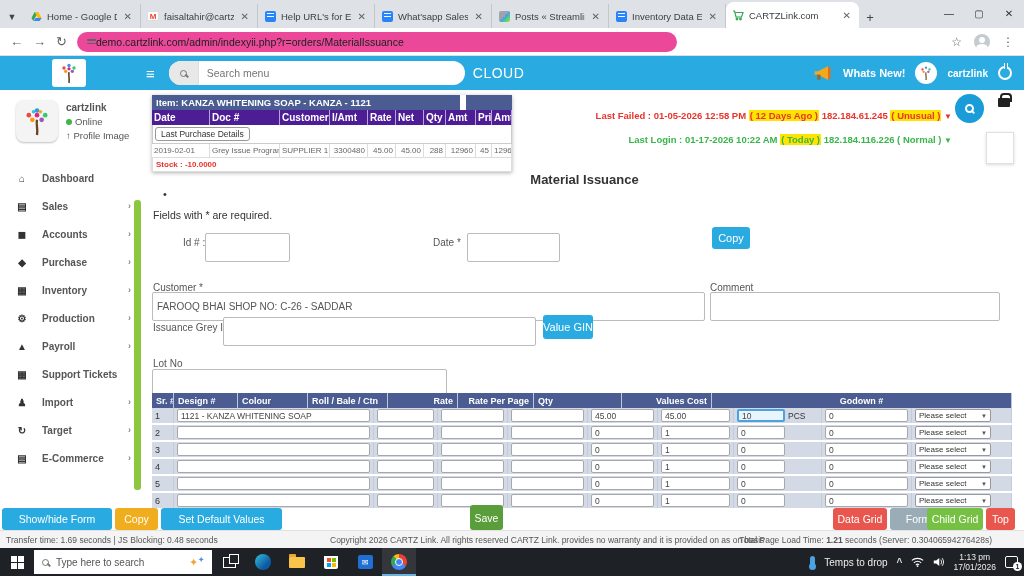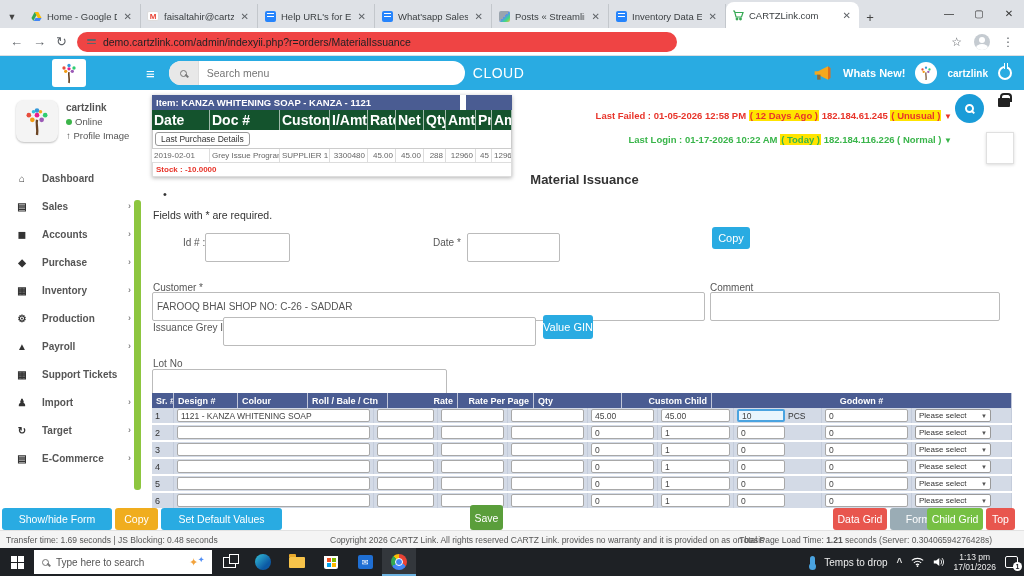--- a/index.html
+++ b/index.html
@@ -15,21 +15,21 @@
 .newtab{width:22px;height:22px;display:flex;align-items:center;justify-content:center;font-size:13px;color:#444}
 .winctl{position:absolute;right:0;top:0;height:26px;display:flex}
 .winctl span{width:30px;display:flex;align-items:center;justify-content:center;font-size:10px;color:#333}
 .favicon{width:12px;height:12px;flex:0 0 12px;display:flex;align-items:center;justify-content:center}
 .fav-doc{width:11px;height:11px;background:#2684fc;border-radius:2px;display:flex;align-items:center;justify-content:center}
 .fav-doc i{display:block;width:7px;height:6px;background:repeating-linear-gradient(#fff 0 1px,transparent 1px 3px)}
 .fav-gmail{width:12px;height:10px;background:#fff;border-radius:2px;border:1px solid #ddd;color:#ea4335;font-size:8px;font-weight:bold;display:flex;align-items:center;justify-content:center}
 .fav-posts{width:11px;height:11px;border-radius:2px;background:linear-gradient(135deg,#9aa4ae 50%,#5b8def 50%,#3ddc84 75%,#f5b942 100%)}
 .urlbar{position:absolute;top:28px;left:0;width:1024px;height:28px;background:#fff;border-bottom:1px solid #dcdfe3;display:flex;align-items:center;gap:10px;padding:0 10px}
 .navic{font-size:13px;color:#5f6368}
-.urlpill{flex:0 0 600px;height:20px;background:#ef4444;border-radius:10px;display:flex;align-items:center;gap:7px;padding:0 10px;font-size:10.5px;color:#202124}
+.urlpill{flex:0 0 600px;height:20px;background:#ec4899;border-radius:10px;display:flex;align-items:center;padding:0 10px;font-size:10.5px;color:#202124}
 .tuneic{display:flex;flex-direction:column;gap:2px}
 .tuneic b{display:block;width:9px;height:1.5px;background:#5f6368;border-radius:1px}
 .url-right{margin-left:auto;display:flex;align-items:center;gap:12px}
 .star{font-size:12px;color:#5f6368}
 .avatar-dot{width:16px;height:16px;border-radius:50%;background:#c5cbd1;position:relative;overflow:hidden}
 .avatar-dot::before{content:'';position:absolute;top:3px;left:5px;width:6px;height:6px;border-radius:50%;background:#fff}
 .avatar-dot::after{content:'';position:absolute;top:10px;left:2px;width:12px;height:8px;border-radius:50%;background:#fff}
 .kebab{font-size:12px;color:#5f6368}
 
 .apphead{position:absolute;top:56px;left:0;width:1024px;height:34px;background:#29abe2;display:flex;align-items:center}
@@ -67,21 +67,21 @@
 .lbl{font-size:10px;color:#555}
 input.fld{border:1px solid #bbb;border-radius:2px;height:29px;font-size:10px;color:#555;padding:0 4px;outline:none}
 .btn{display:inline-flex;align-items:center;justify-content:center;border:none;border-radius:3px;color:#fff;font-size:11px;cursor:pointer}
 .btn.blue{background:#29abe2}
 
 .tip{position:absolute;left:7px;top:5px;width:360px;box-shadow:0 1px 4px rgba(0,0,0,.3);background:#fff;font-size:8.5px;z-index:5}
 .tip-title{display:flex}
 .tip-title .tt{background:#4a5c92;color:#fff;font-weight:bold;font-size:9.5px;padding:2px 4px;flex:0 0 308px}
 .tip-title .sp{flex:1;background:#fff}
 .tip-title .bx{flex:0 0 46px;background:#4a5c92}
-.tip-head{display:flex;background:#14532d;color:#fff;font-weight:bold;font-size:14px}
+.tip-head{display:flex;background:#4c1d95;color:#fff;font-weight:bold;font-size:10px}
 .tip-head span{padding:2px 2px;border-right:1px solid rgba(255,255,255,.6);white-space:nowrap;overflow:hidden}
 .tip-btnrow{background:#fff;border:1px solid #ccc;border-top:none;padding:2px}
 .tip-btn{display:inline-block;border:1px solid #999;border-radius:3px;background:#fff;font-size:8.5px;color:#333;padding:1px 5px}
 .tip-row{display:flex;background:#fff;color:#666;font-size:8px}
 .tip-row span{padding:2px;border:1px solid #ddd;border-top:none;border-left:none;white-space:nowrap;overflow:hidden}
 .tip-stock{border:1px solid #ddd;border-top:none;color:#e8342a;font-size:8px;padding:2px 3px;background:#fff;font-weight:bold}
 .c0{flex:0 0 58px}.c1{flex:0 0 70px}.c2{flex:0 0 50px}.c3{flex:0 0 38px}.c4{flex:0 0 28px}
 .c5{flex:0 0 28px}.c6{flex:0 0 22px}.c7{flex:0 0 30px}.c8{flex:0 0 16px}.c9{flex:1}
 .num{text-align:right}
 
@@ -476,21 +476,21 @@
 
     <div class="grid">
       <div class="ghead">
         <span class="gc-sr">Sr. #</span>
         <span class="gc-des">Design #</span>
           <span class="gc-col">Colour</span>
         <span class="gc-roll">Roll / Bale / Ctn</span>
           <span class="gc-rate ar-r">Rate</span>
         <span class="gc-rpv ar-r">Rate Per Page</span>
           <span class="gc-qty">Qty</span>
-        <span class="gc-cc ar-r">Custom Child</span>
+        <span class="gc-cc ar-r">Values Cost</span>
           <span class="gc-god" style="justify-content:center">Godown #</span>
       </div>
 
       <div class="grow">
         <span class="gc gc-sr srn">1</span>
         <span class="gc gc-prod">
             <input value="1121 - KANZA WHITENING SOAP" style="">
           </span>
         <span class="gc gc-des">
             <input style="">

